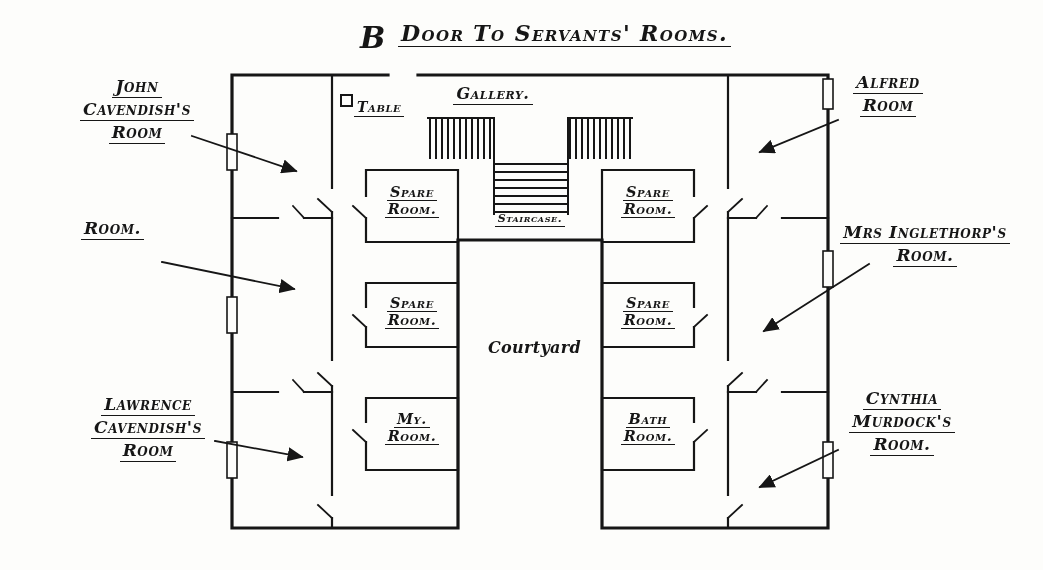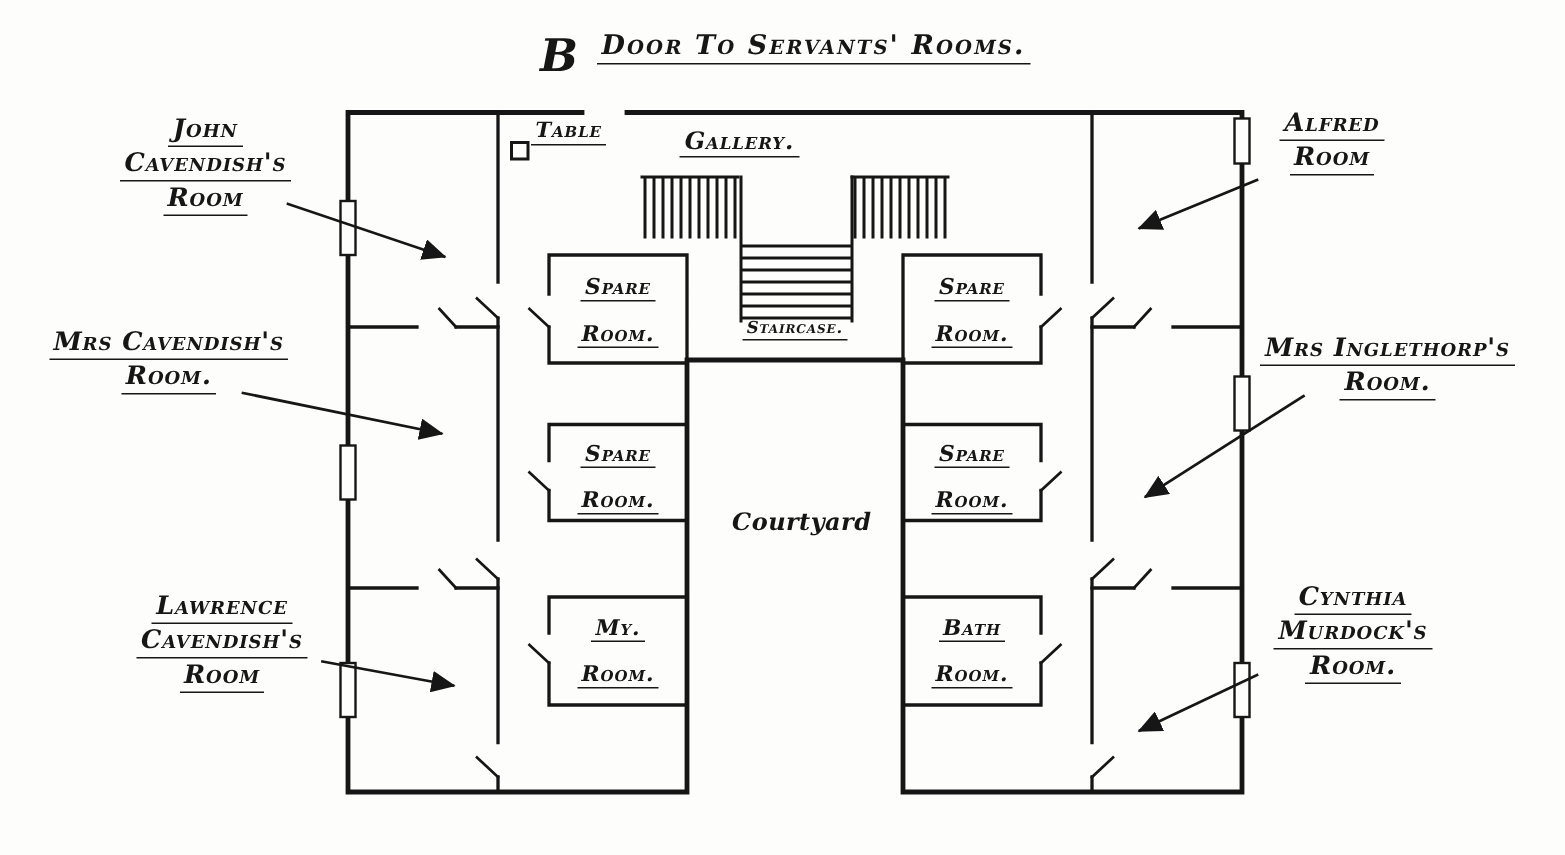--- a/index.html
+++ b/index.html
@@ -17,23 +17,23 @@
     position:absolute; display:flex; flex-direction:column; align-items:center;
     font-style:italic; font-weight:bold; font-variant:small-caps;
     letter-spacing:.6px; line-height:1.05; text-align:center;
   }
   .ln{
     border-bottom:1.6px solid var(--ink);
     padding:0 3px 1px; margin-bottom:3px; white-space:nowrap;
   }
   .ext{ font-size:17px; }
   .rm { font-size:14.5px; }
-  .rm .ln{ margin-bottom:14px; }
+  .rm .ln{ margin-bottom:0; }
   .one{ font-size:16px; }
-  .hdr{ font-size:18px; letter-spacing:1.4px;font-style:italic; }
+  .hdr{ font-size:22px; letter-spacing:1.4px;font-style:italic; }
   .script{ font-variant:normal; font-size:16px; letter-spacing:.3px;font-style:italic; }
   .script .ln{ border-bottom:none; }
   #b-marker{
     position:absolute; left:360px; top:20px;
     font-size:30px; font-weight:bold; font-style:italic;
   }
 </style>
 </head>
 <body>
 
@@ -84,21 +84,21 @@
       <line class="ink" stroke-width="1.8" marker-end="url(#ah)" x1="838" y1="450" x2="760" y2="487"></line>
     </g>
   </svg>
 
   <div id="b-marker">B</div>
 
   <div class="lbl hdr" style="left:398px;top:22px;">
     <span class="ln">Door To Servants' Rooms.</span>
   </div>
 
-  <div class="lbl one" style="left:354px;top:80px;font-size:14px;">
+  <div class="lbl one" style="left:354px;top:100px;font-size:14px;">
     <span class="ln">Table</span>
   </div>
 
   <div class="lbl one" style="left:438px;top:86px;width:110px;">
     <span class="ln">Gallery.</span>
   </div>
 
   <div class="lbl one" style="left:474px;top:213px;width:112px;font-size:11px;">
     <span class="ln">Staircase.</span>
   </div>
@@ -132,21 +132,20 @@
     <span class="ln">Bath</span>
     <span class="ln">Room.</span>
   </div>
 
   <div class="lbl ext" style="left:57px;top:78px;width:160px;align-items:center;">
     <span class="ln">John</span>
     <span class="ln">Cavendish's</span>
     <span class="ln">Room</span>
   </div>
   <div class="lbl ext" style="left:20px;top:220px;width:185px;">
-    <span class="ln">Mrs Cavendish's</span>
     <span class="ln">Room.</span>
   </div>
   <div class="lbl ext" style="left:63px;top:396px;width:170px;">
     <span class="ln">Lawrence</span>
     <span class="ln">Cavendish's</span>
     <span class="ln">Room</span>
   </div>
 
   <div class="lbl ext" style="left:810px;top:74px;width:156px;">
     <span class="ln">Alfred</span>

